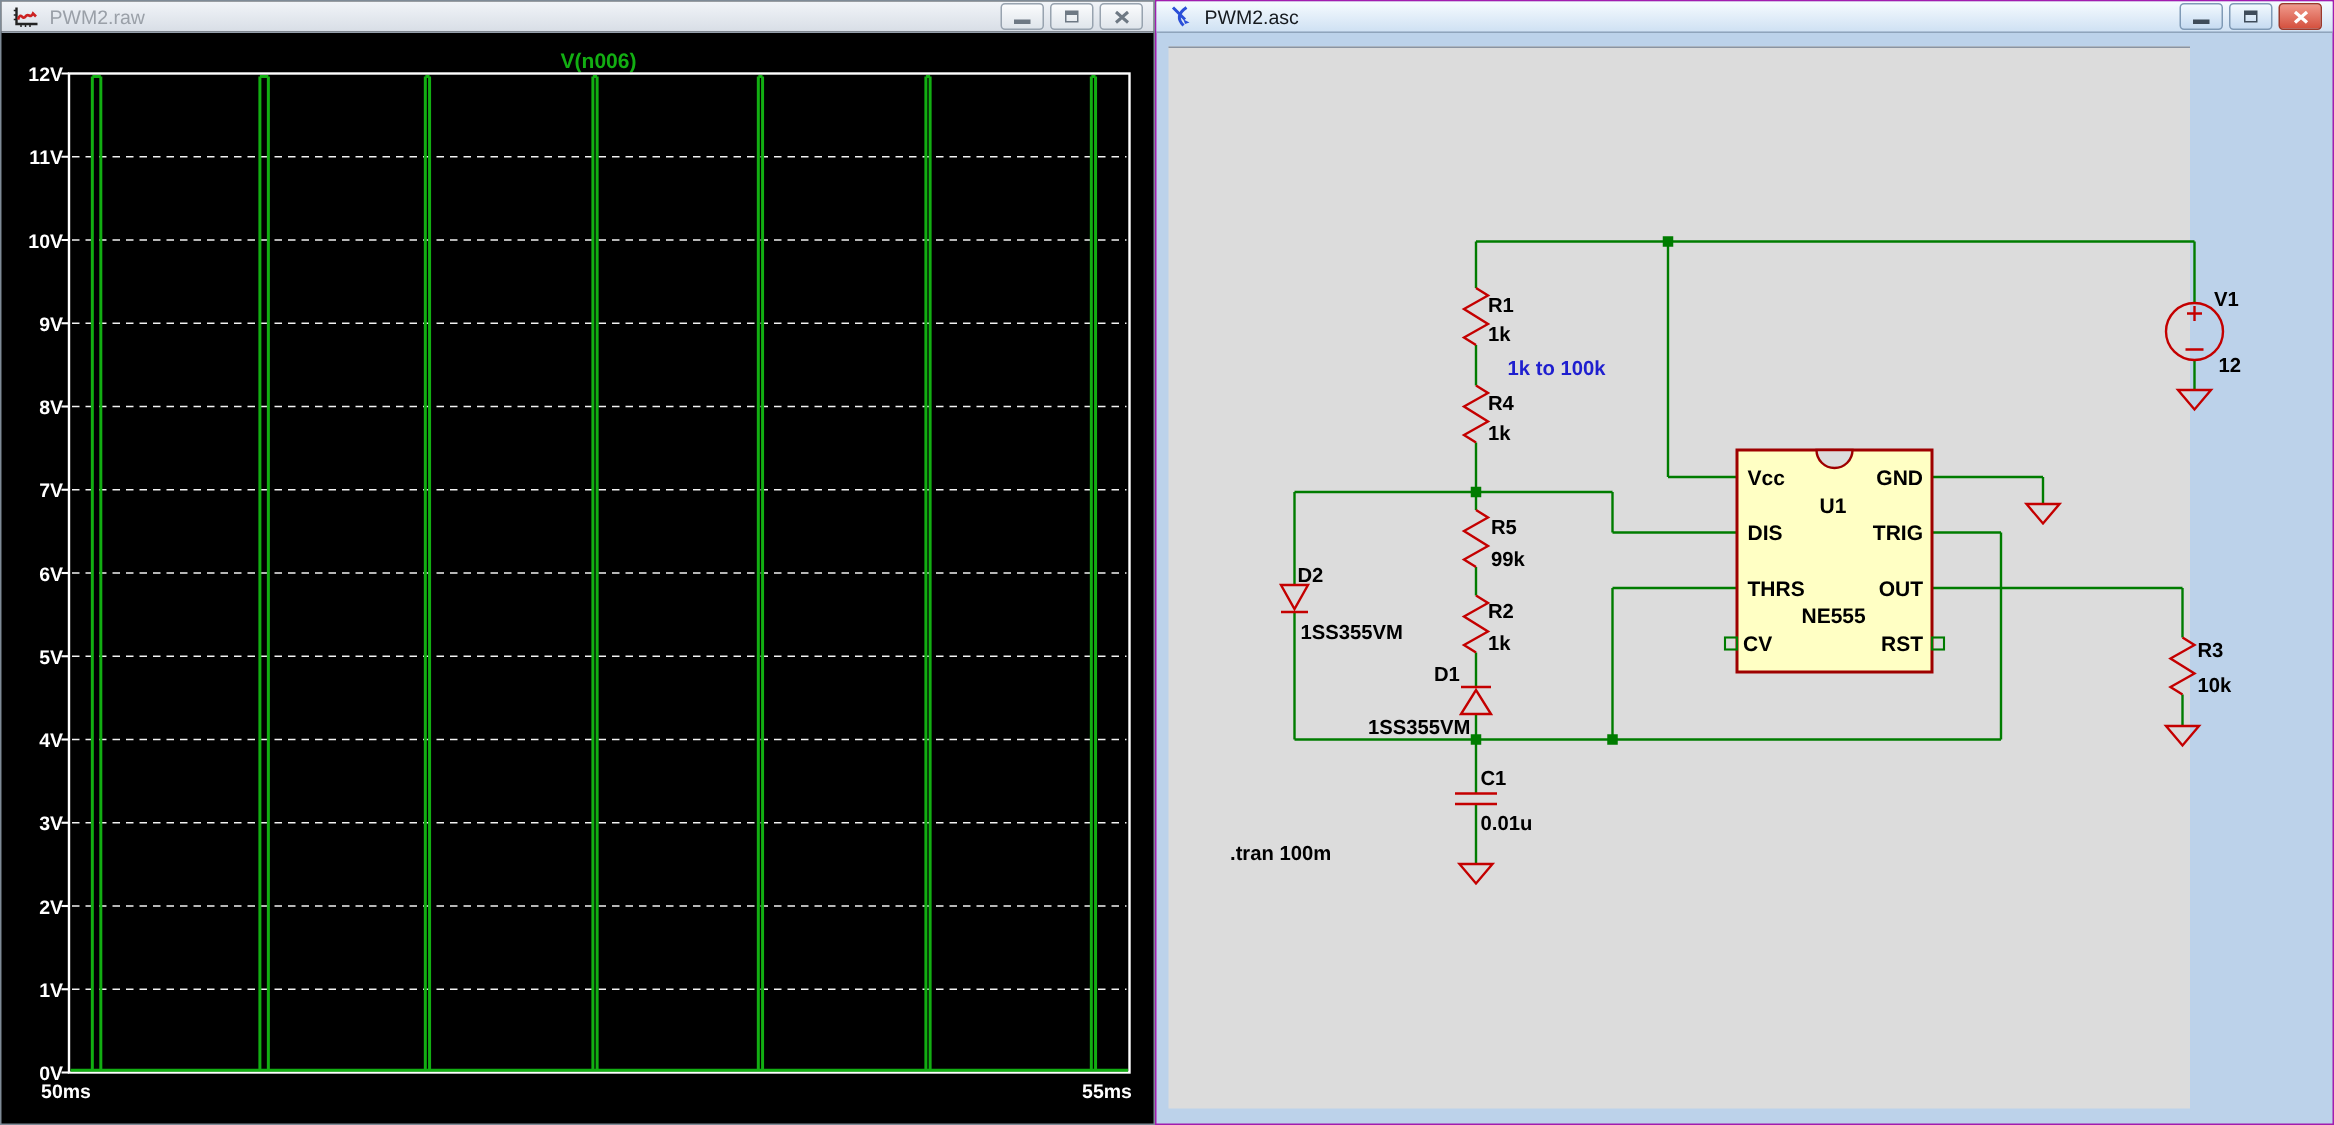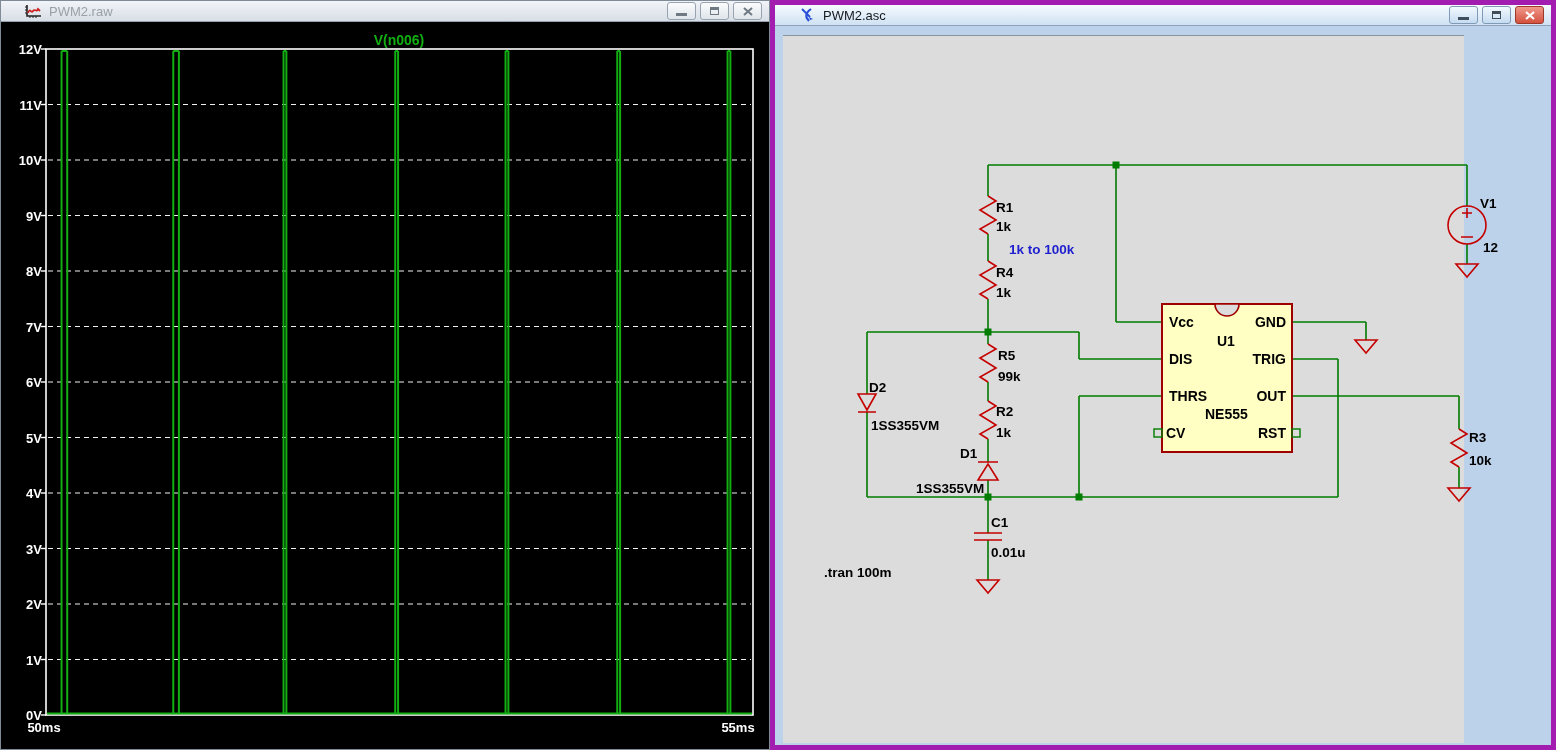--- a/index.html
+++ b/index.html
@@ -3,26 +3,25 @@
 <meta charset="utf-8">
 <style>
   html,body{margin:0;padding:0;}
   body{
     position:relative;width:1556px;height:750px;overflow:hidden;
     background:#8a98a8;font-family:"Liberation Sans",sans-serif;
     -webkit-font-smoothing:antialiased;
   }
   .window{position:absolute;box-sizing:border-box;}
   #win-left{left:0;top:0;width:770px;height:750px;background:#000;border:1px solid #7e8a96;}
-  #win-right{left:770px;top:0;width:786px;height:750px;background:#bcd2ea;border:5px solid #a21caf;}
+  #win-right{left:770px;top:0;width:786px;height:750px;background:#bcd2ea;border:1px solid #a21caf;}
   .titlebar{
     position:absolute;left:0;top:0;right:0;height:21px;
     display:flex;align-items:center;box-sizing:border-box;
     border-bottom:1px solid #96a0ac;
-    padding-left:16px;
   }
   #win-left .titlebar{background:linear-gradient(#f1f4f8,#d8dee6);}
   #win-right .titlebar{background:linear-gradient(#f6fbff,#cfe1f3);border-bottom:1px solid #8fa4bb;}
   .tb-icon{margin-left:8px;width:18px;height:16px;flex:0 0 auto;}
   .tb-title{margin-left:6px;font-size:13px;}
   #win-left .tb-title{color:#9aa0a8;}
   #win-right .tb-title{color:#15191e;}
   .tb-buttons{margin-left:auto;margin-right:7px;display:flex;gap:4px;}
   .tb-btn{
     width:29px;height:18px;border-radius:3px;box-sizing:border-box;

